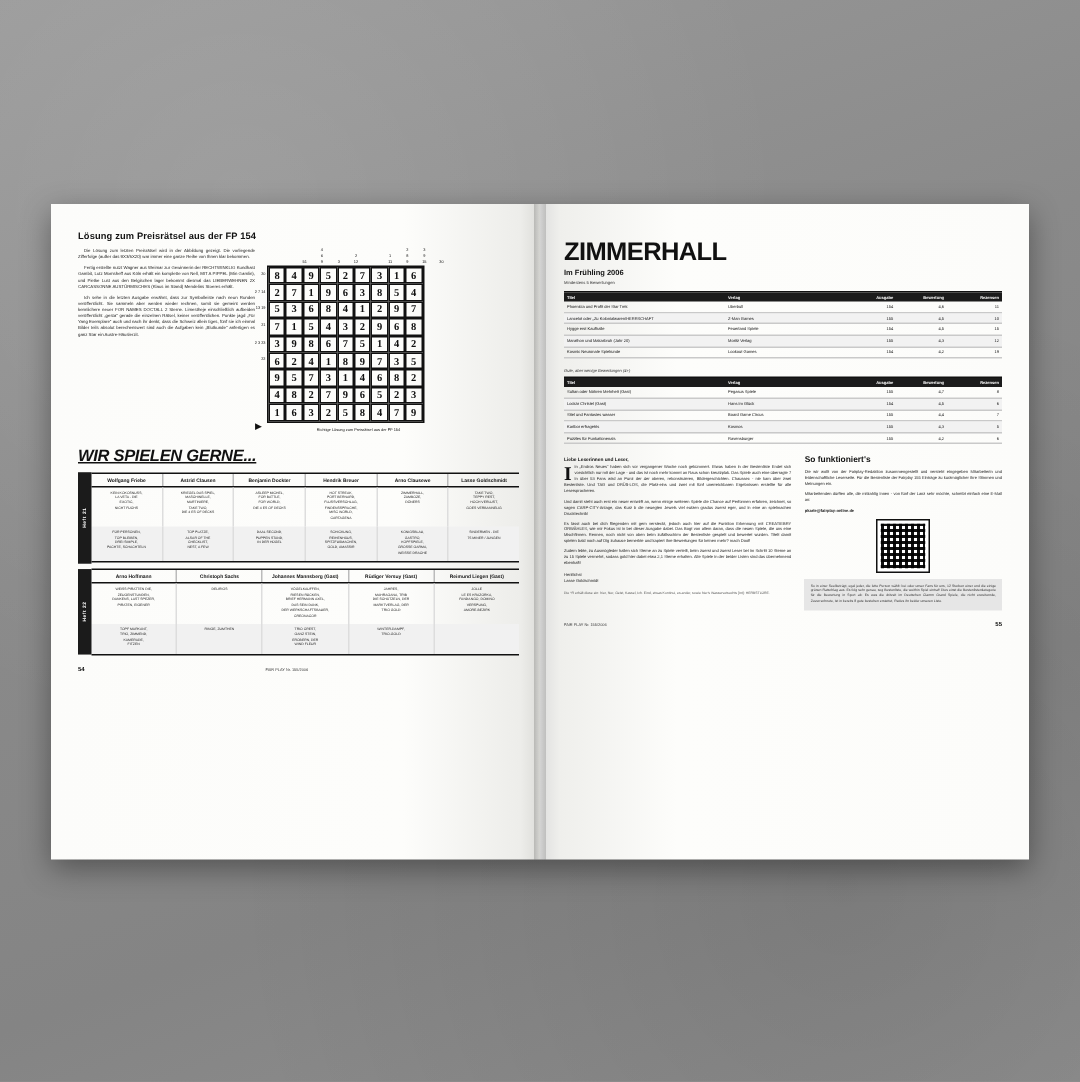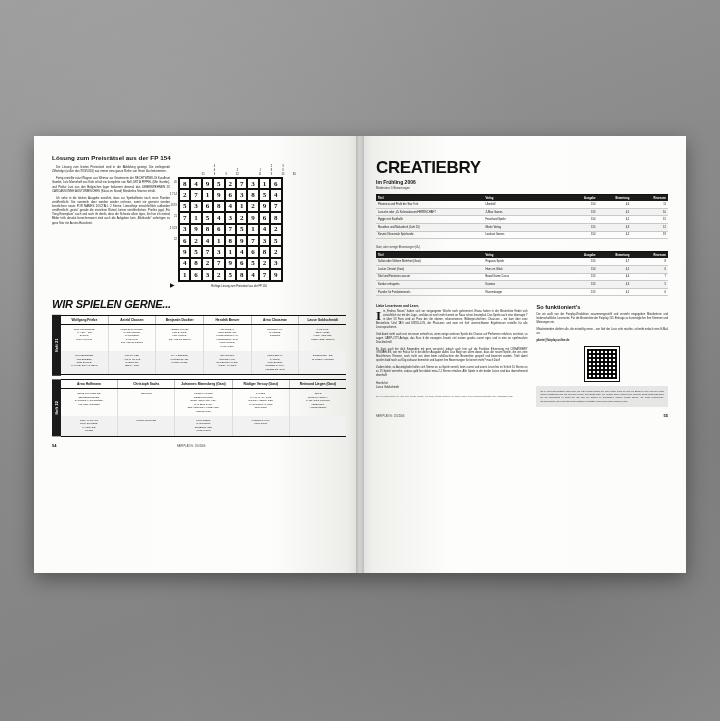--- a/index.html
+++ b/index.html
@@ -72,21 +72,21 @@
     position:absolute;left:0;top:16px;
     display:grid;grid-template-rows:repeat(9,11.4px);
     font-size:2.6px;color:#111;
   }
   .sidecol div{display:flex;align-items:center;justify-content:flex-end;padding-right:1px;width:16px;}
   .grid-foot{font-size:2.6px;color:#111;margin-top:3px;text-align:center;}
   .arrow{position:absolute;left:-1px;bottom:-1px;font-size:6px;color:#111;}
 
   .wsg-title{
     font-size:11px;font-weight:bold;font-style:italic;color:#111;
-    margin:10px 0 5px 0;letter-spacing:-0.2px;
+    margin:10px 0 5px 0;letter-spacing:-0.2px;text-decoration:underline;
   }
 
   .table-block{display:flex;margin-bottom:4px;}
   .tab{
     width:9px;background:#1b1b1b;color:#fff;
     writing-mode:vertical-rl;transform:rotate(180deg);
     font-size:3.2px;font-weight:bold;letter-spacing:.4px;
     display:flex;align-items:center;justify-content:center;
     padding:3px 0;
   }
@@ -432,21 +432,21 @@
 
     <div class="l-foot">
       <div class="pno">54</div>
       <div class="imp">FAIR PLAY Nr. 155/2006</div>
       <div style="width:20px;"></div>
     </div>
   </div>
 
   <div class="page right">
 
-    <div class="best-title">CREATIEBRY</div>
+    <div class="best-title">ZIMMERHALL</div>
     <div class="best-sub">Im Frühling 2006</div>
     <div class="best-sub2">Mindestens 5 Bewertungen</div>
 
     <div class="rank">
       <div class="hr">
         <span class="c-title">Titel</span>
         <span class="c-pub">Verlag</span>
         <span class="c-out">Ausgabe</span>
         <span class="c-rate">Bewertung</span>
         <span class="c-rev">Rezensen</span>

